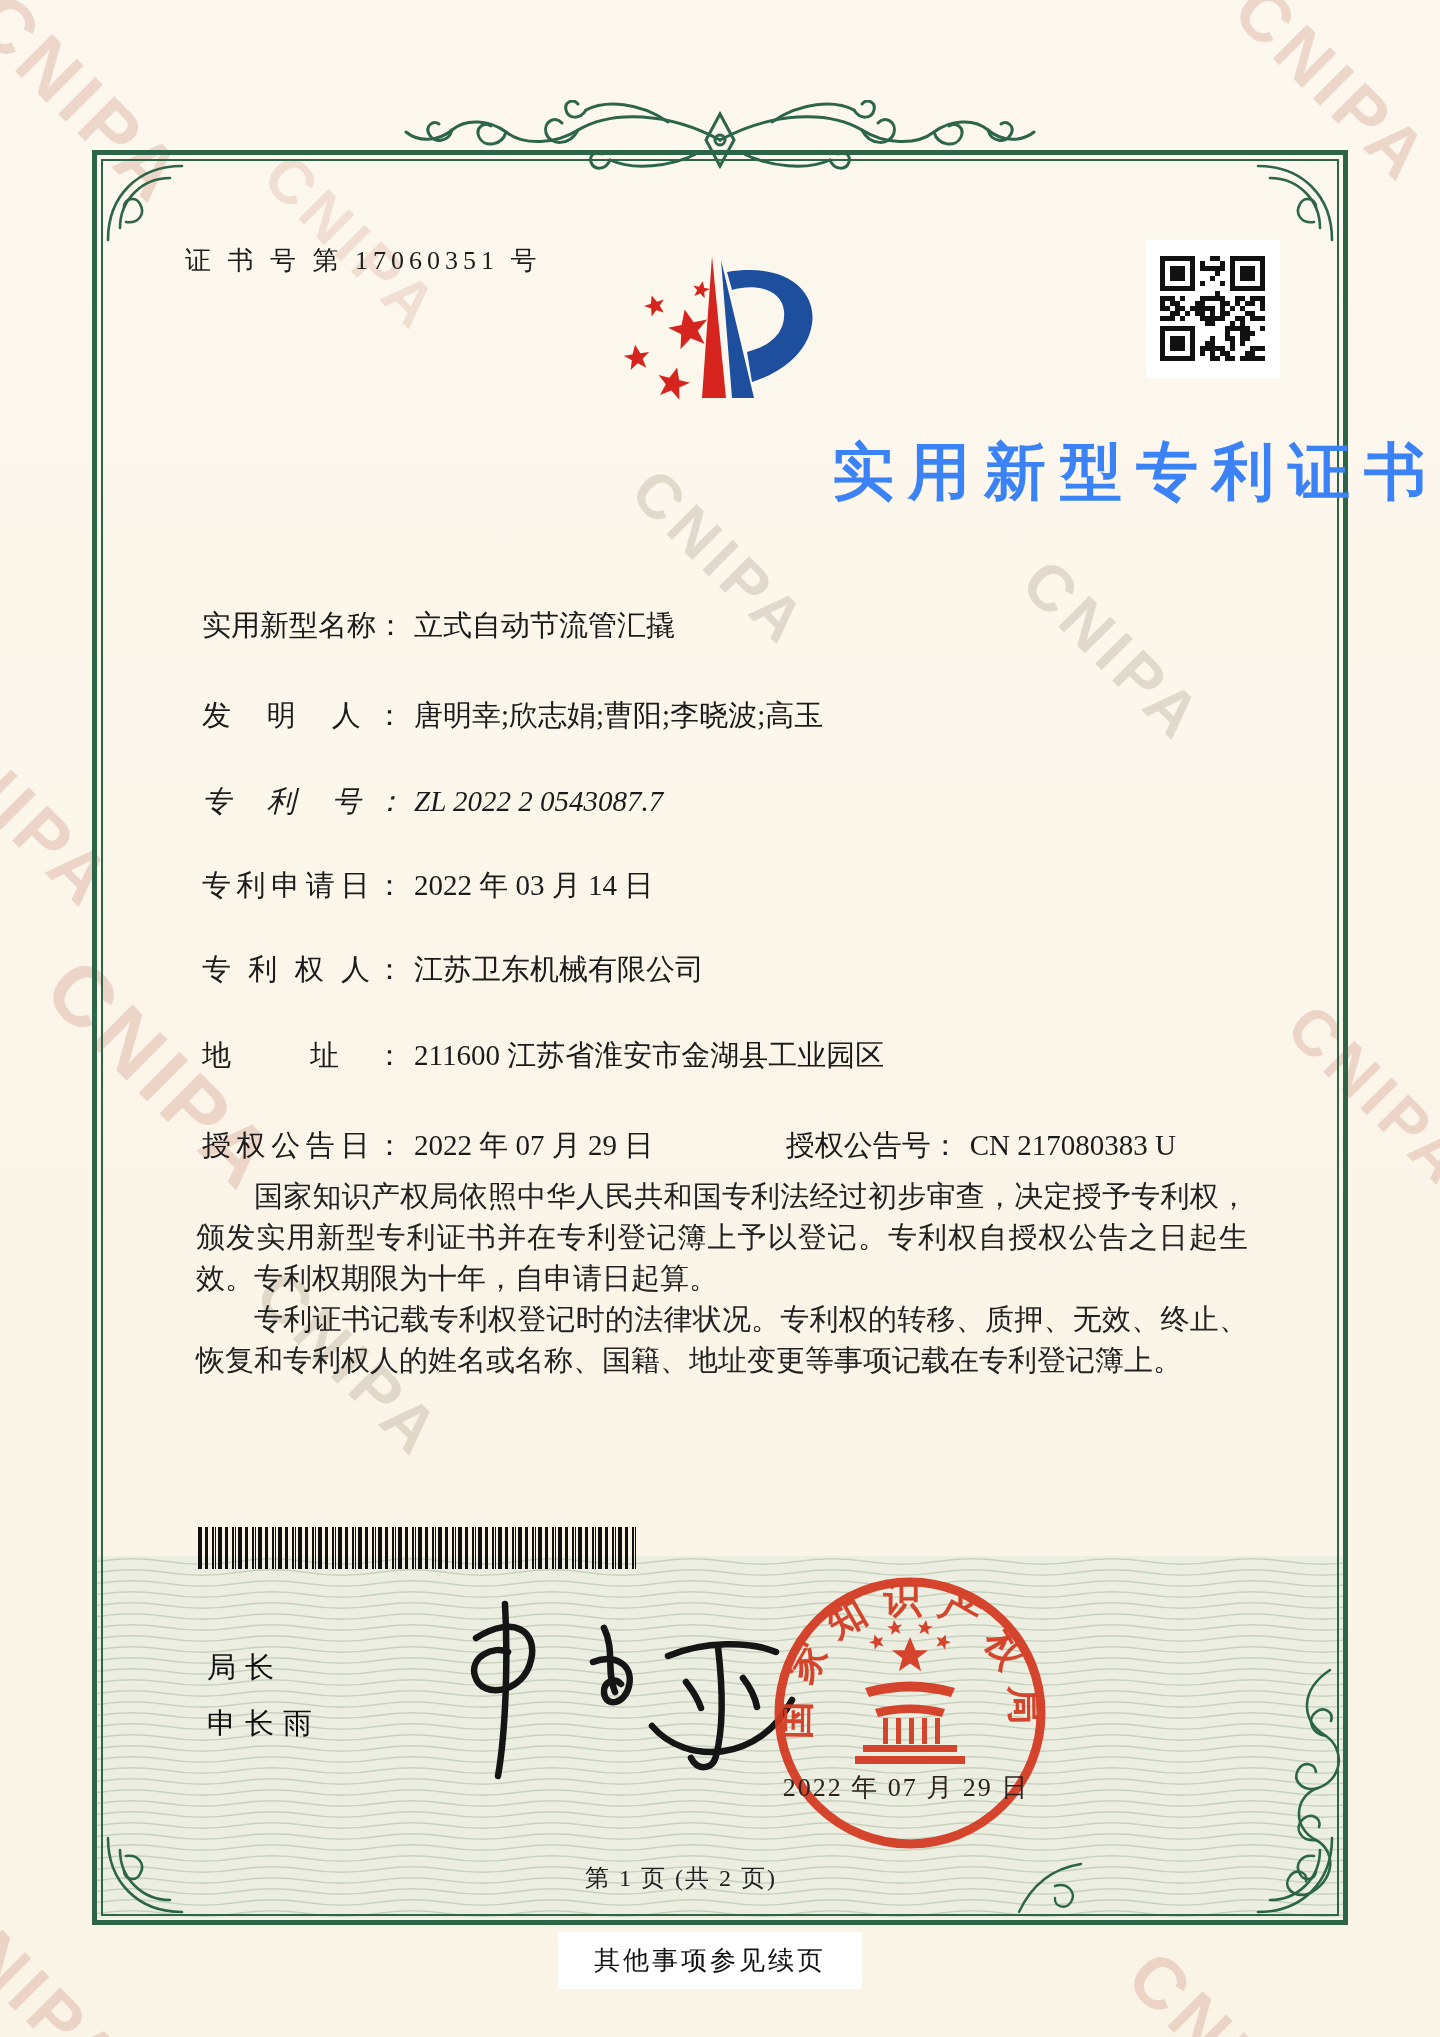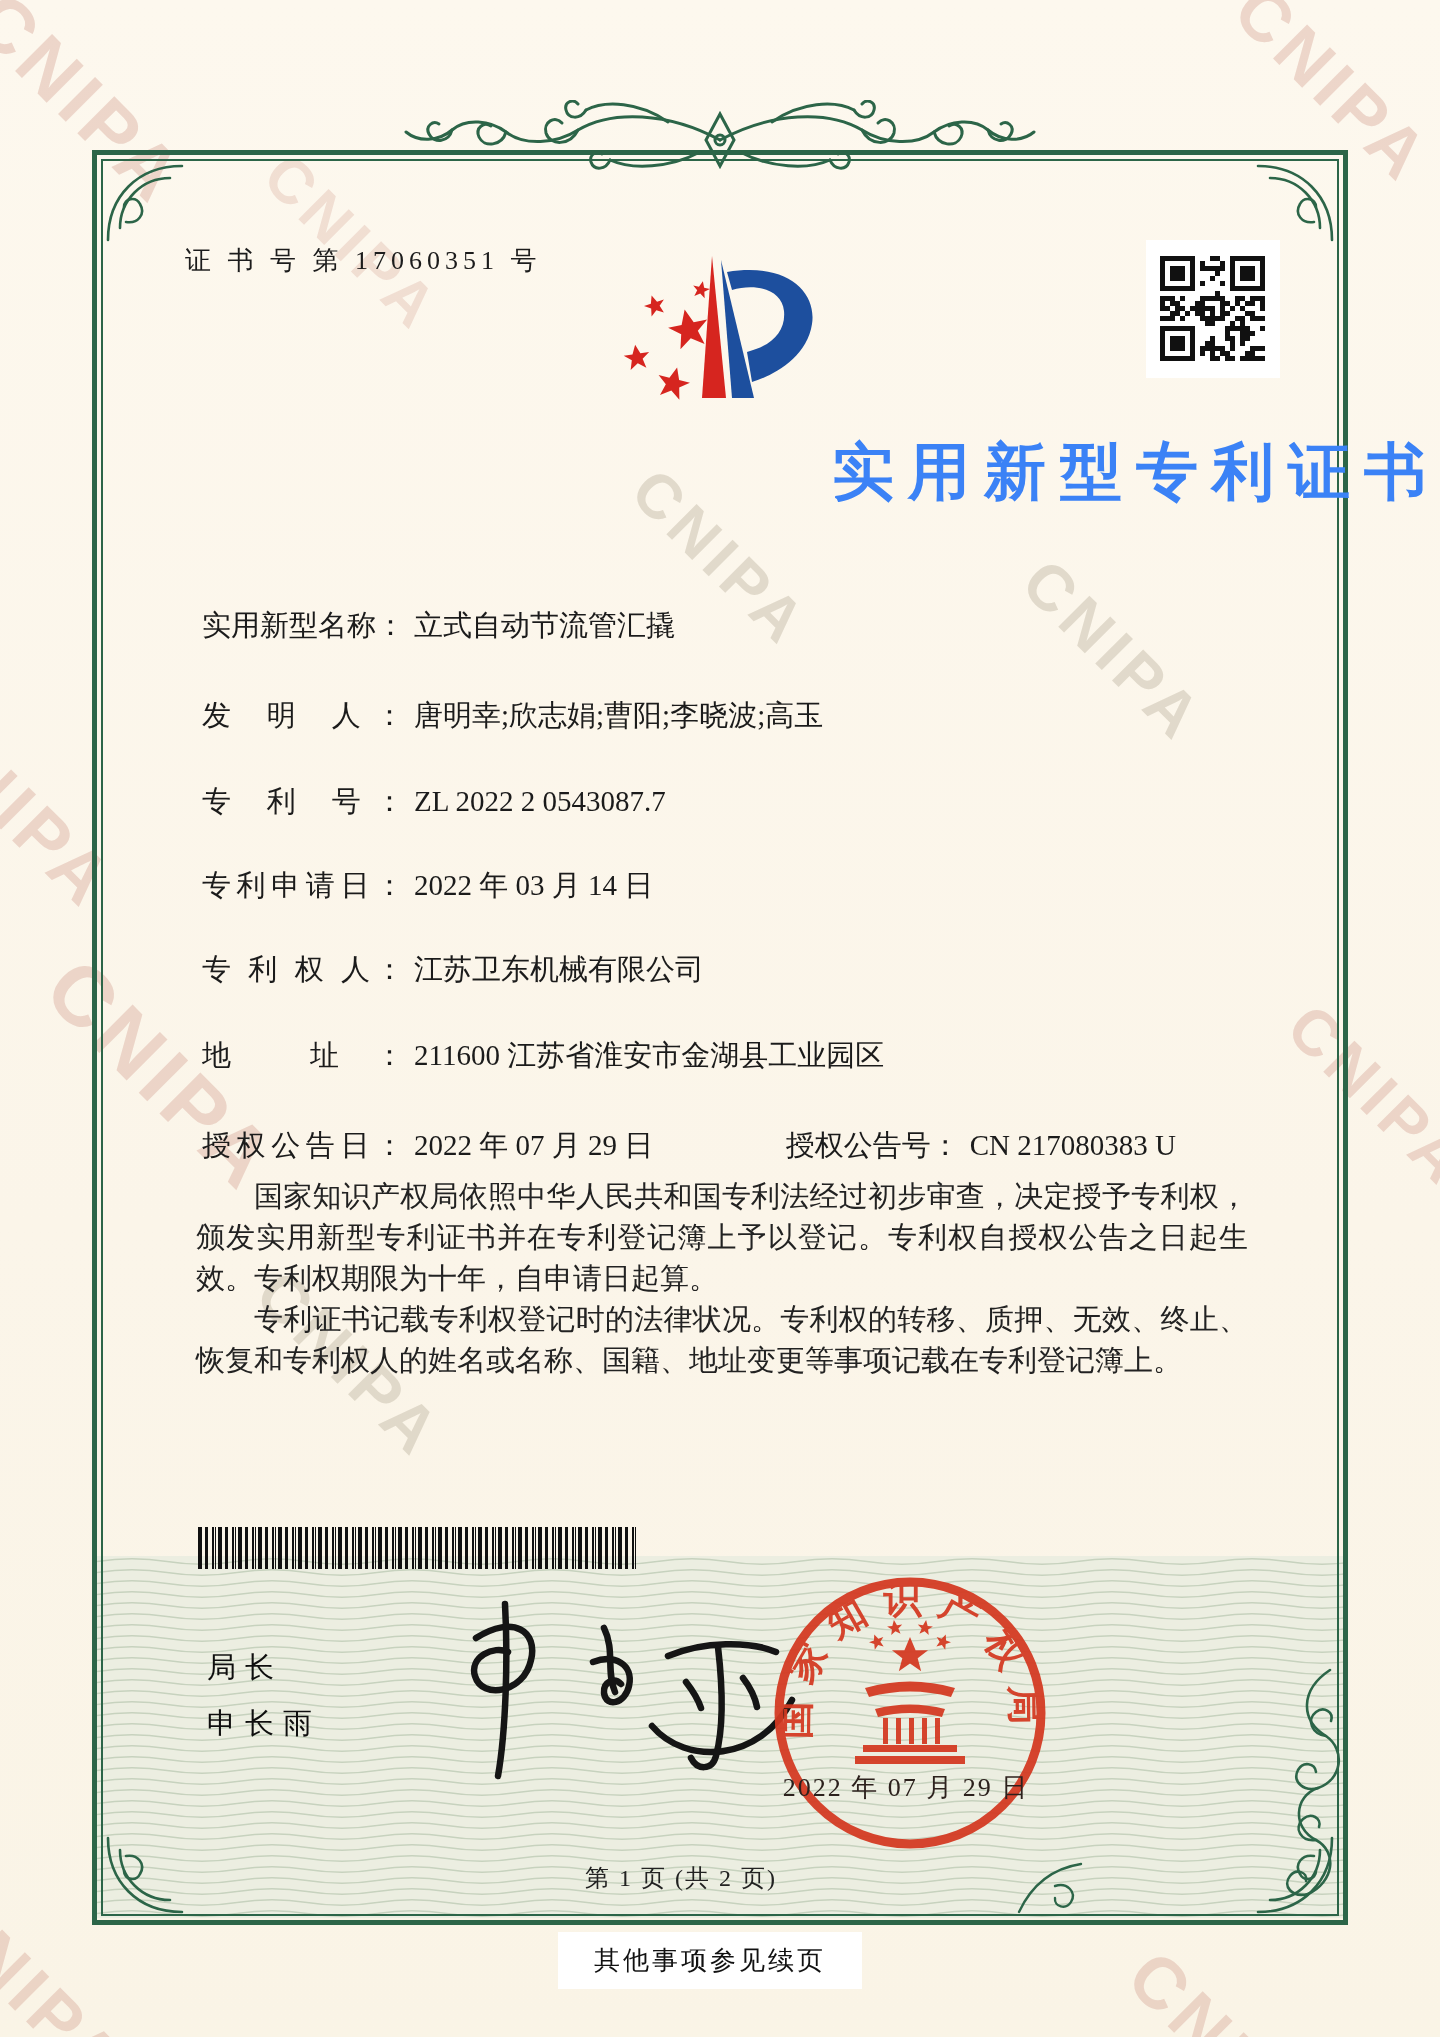--- a/index.html
+++ b/index.html
@@ -324,21 +324,21 @@
 </div>
 
 <div class="title">实用新型专利证书</div>
 
 <div class="row" style="top:606px;">
   <span class="lbl">实用新型名称：</span><span class="val">立式自动节流管汇撬</span>
 </div>
 <div class="row" style="top:696px;">
   <span class="lbl">发 明 人：</span><span class="val">唐明幸;欣志娟;曹阳;李晓波;高玉</span>
 </div>
-<div class="row" style="top:782px;">
+<div class="row" style="top:782px;font-style:italic;">
   <span class="lbl">专 利 号：</span><span class="val">ZL 2022 2 0543087.7</span>
 </div>
 <div class="row" style="top:866px;">
   <span class="lbl">专利申请日：</span><span class="val">2022 年 03 月 14 日</span>
 </div>
 <div class="row" style="top:950px;">
   <span class="lbl">专 利 权 人：</span><span class="val">江苏卫东机械有限公司</span>
 </div>
 <div class="row" style="top:1036px;">
   <span class="lbl">地 址：</span><span class="val">211600 江苏省淮安市金湖县工业园区</span>

